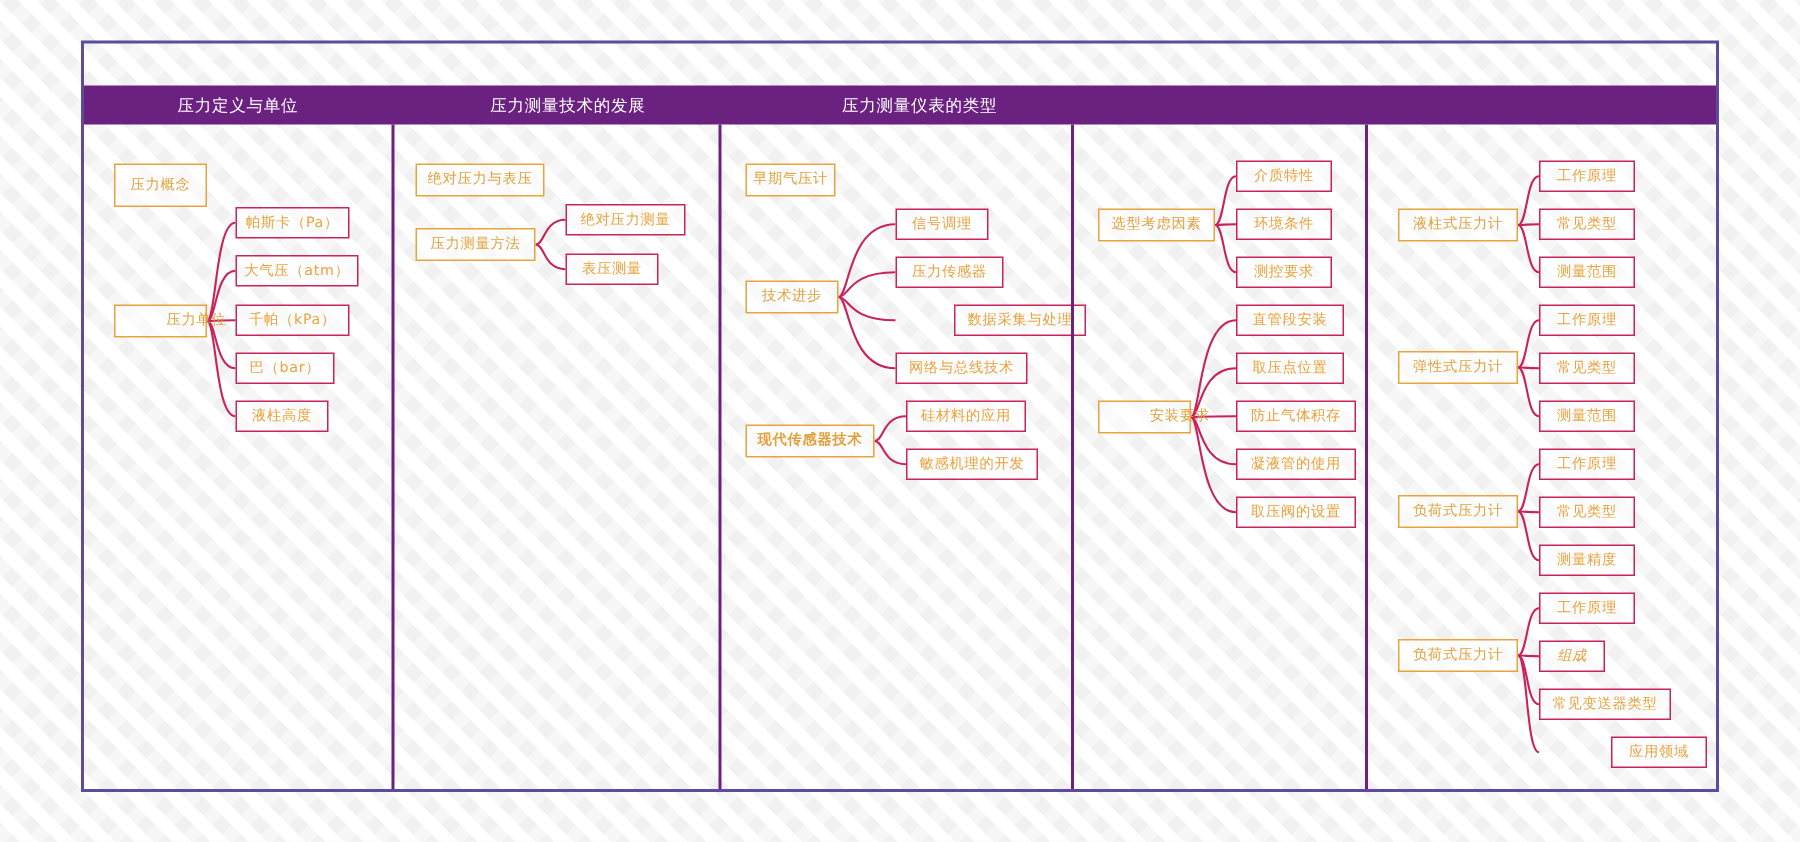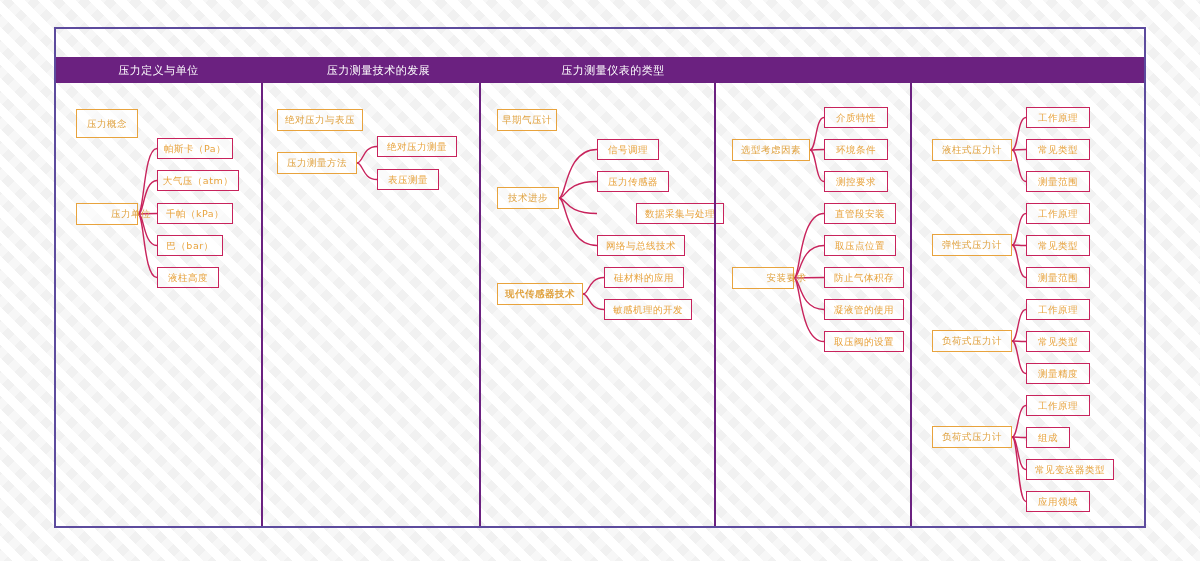--- a/index.html
+++ b/index.html
@@ -204,18 +204,18 @@
       <div class="node lvl2" style="left: 970px; top: 24px; width: 64px; height: 21px;">工作原理</div>
       <div class="node lvl2" style="left: 970px; top: 56px; width: 64px; height: 21px;">常见类型</div>
       <div class="node lvl2" style="left: 970px; top: 88px; width: 64px; height: 21px;">测量范围</div>
       <div class="node lvl2" style="left: 970px; top: 120px; width: 64px; height: 21px;">工作原理</div>
       <div class="node lvl2" style="left: 970px; top: 152px; width: 64px; height: 21px;">常见类型</div>
       <div class="node lvl2" style="left: 970px; top: 184px; width: 64px; height: 21px;">测量范围</div>
       <div class="node lvl2" style="left: 970px; top: 216px; width: 64px; height: 21px;">工作原理</div>
       <div class="node lvl2" style="left: 970px; top: 248px; width: 64px; height: 21px;">常见类型</div>
       <div class="node lvl2" style="left: 970px; top: 280px; width: 64px; height: 21px;">测量精度</div>
       <div class="node lvl2" style="left: 970px; top: 312px; width: 64px; height: 21px;">工作原理</div>
-      <div class="node lvl2" style="left: 970px; top: 344px; width: 44px; height: 21px;">组成</div>
+      <div class="node lvl2" style="left: 970px; top: 344px; width: 44px; height: 21px; font-style: italic;">组成</div>
       <div class="node lvl2" style="left: 970px; top: 376px; width: 88px; height: 21px;">常见变送器类型</div>
-      <div class="node lvl2" style="left: 970px; top: 408px; width: 64px; height: 21px;">应用领域</div>
+      <div class="node lvl2" style="left: 1018px; top: 408px; width: 64px; height: 21px;">应用领域</div>
     </div>
 
 </div>
 
 </body></html>

